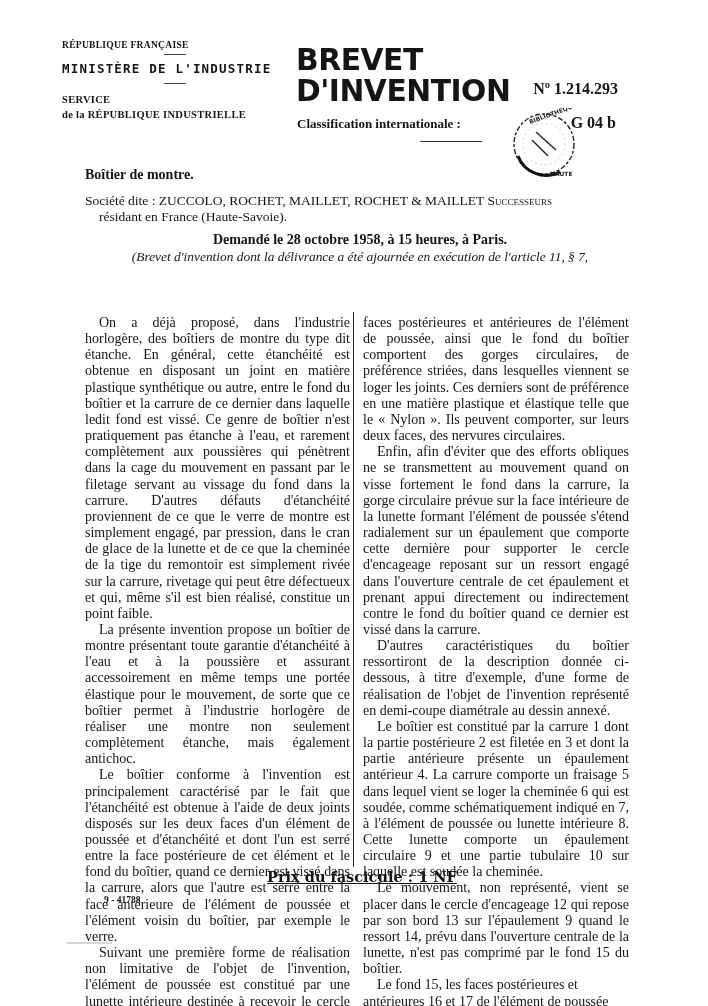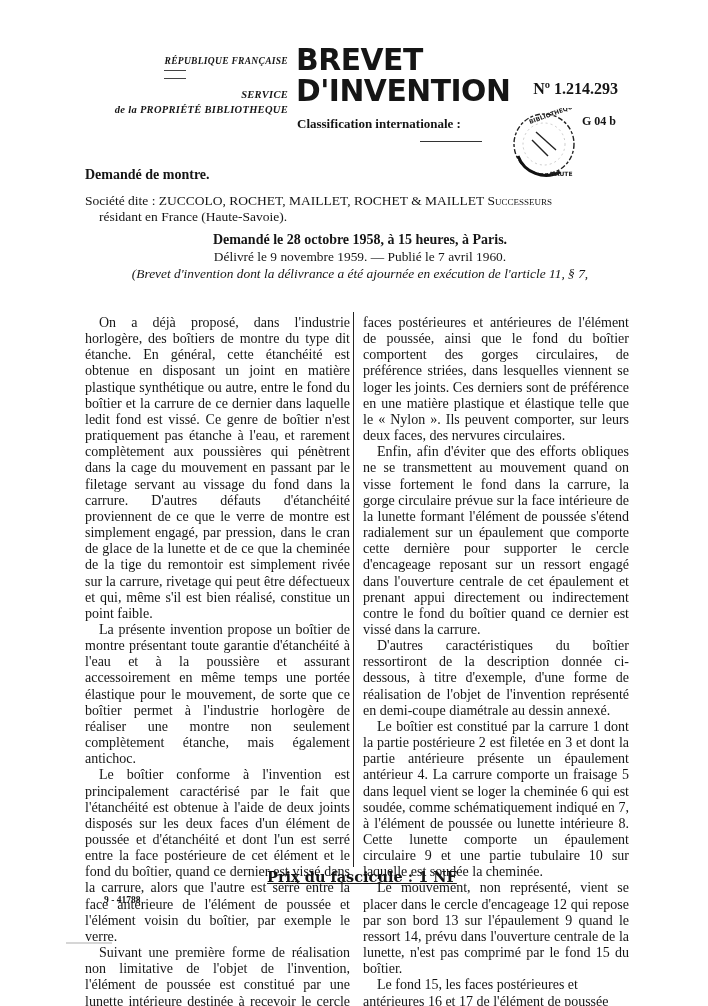--- a/index.html
+++ b/index.html
@@ -1,30 +1,30 @@
 <!DOCTYPE html>
 <html><head>
 <meta charset="utf-8">
 <style>
   html, body { margin:0; padding:0; background:#ffffff; }
   body { width:708px; height:1006px; position:relative; overflow:hidden; color:#151515;
          font-family:"Liberation Serif","DejaVu Serif",serif; }
   .abs { position:absolute; }
-  .hdr-left { left:62px; width:226px; top:56px; text-align:right;font-style:italic; }
+  .hdr-left { left:62px; width:226px; top:40px; text-align:left; }
   .rep { font-size:9.5px; font-weight:bold; letter-spacing:0.3px; }
   .dash { width:22px; height:1px; background:#444; margin:4px auto 6px; }
   .min { font-size:12.5px; font-weight:bold; letter-spacing:1.2px; font-family:"DejaVu Sans Mono","Liberation Mono",monospace; }
   .serv { font-size:10.5px; font-weight:bold; margin-top:10px; letter-spacing:0.3px; }
   .prop { font-size:10.5px; font-weight:bold; margin-top:4px; letter-spacing:0.3px; }
   .brevet { left:296px; top:44px; width:320px; font-family:"DejaVu Sans","Liberation Sans",sans-serif;
             font-weight:bold; font-size:31px; letter-spacing:-0.5px; line-height:1; transform:scaleX(0.96); transform-origin:left; }
   .numero { right:90px; top:80px; font-size:16px; font-weight:bold; }
   .classif { left:297px; top:116px; font-size:13px; font-weight:bold; }
   .classif-line { left:420px; top:141px; width:62px; height:1px; background:#333; }
-  .classcode { right:92px; top:114px; font-size:12px; font-weight:bold; }
+  .classcode { right:92px; top:114px; font-size:16px; font-weight:bold; }
   .stamp { left:510px; top:108px; width:70px; height:74px; }
   .title { left:85px; top:167px; font-size:14px; font-weight:bold; }
   .societe { left:85px; top:193px; width:560px; font-size:13.5px; line-height:16px; }
   .societe .indent { padding-left:14px; display:block; }
   .sc { font-variant:small-caps; }
   .dates { left:80px; top:231px; width:560px; text-align:center; font-size:13.4px; line-height:17px; }
   .dates .b { font-weight:bold; font-size:14px; }
   .dates .i { font-style:italic; }
   .col { top:315px; width:265px; font-size:14px; line-height:16.15px; text-align:justify; }
   .col p { margin:0; text-indent:14px; }
@@ -35,52 +35,52 @@
   .foot-num { left:104px; top:867px; font-size:9.5px; font-weight:bold;margin-top:28px; }
   .prix { left:267px; top:868px; font-size:14.5px; font-weight:bold; font-family:"DejaVu Serif","Liberation Serif",serif;text-decoration:underline; }
   .scanline { left:66px; top:942px; width:46px; height:2px; background:#d6d6d6; }
 </style>
 </head>
 <body>
 
 <div class="abs hdr-left">
   <div class="rep">RÉPUBLIQUE FRANÇAISE</div>
   <div class="dash"></div>
+  <div class="min">MINISTÈRE  DE  L'INDUSTRIE</div>
   <div class="dash" style="margin-top:7px"></div>
   <div class="serv">SERVICE</div>
-  <div class="prop">de la PROPRIÉTÉ BIBLIOTHEQUE</div>
+  <div class="prop">de la RÉPUBLIQUE INDUSTRIELLE</div>
 </div>
 
 <div class="abs brevet">BREVET D'INVENTION</div>
 <div class="abs numero">Nº 1.214.293</div>
 <div class="abs classif">Classification internationale :</div>
 <div class="abs classif-line"></div>
 
 <div class="abs stamp">
   <svg width="70" height="74" viewBox="0 0 70 74">
     <circle cx="34" cy="36" r="30" fill="none" stroke="#222" stroke-width="1.4" stroke-dasharray="5 2 3 2"></circle>
     <path d="M8 48 A30 30 0 0 0 50 64" fill="none" stroke="#111" stroke-width="3"></path>
     <circle cx="34" cy="36" r="21" fill="none" stroke="#aaa" stroke-width="0.6" stroke-dasharray="2 3"></circle>
     <line x1="26" y1="24" x2="46" y2="42" stroke="#222" stroke-width="1.4"></line>
     <line x1="22" y1="32" x2="38" y2="48" stroke="#222" stroke-width="1.4"></line>
     <text x="20" y="16" font-size="6" font-weight="bold" fill="#222" font-family="DejaVu Sans, sans-serif" transform="rotate(-20 20 16)">BIBLIOTHEQUE DE</text>
     <text x="40" y="68" font-size="6" font-weight="bold" fill="#222" font-family="DejaVu Sans, sans-serif">HAUTE</text>
   </svg>
 </div>
 <div class="abs classcode" style="font-style:normal;">G 04 b</div>
 
-<div class="abs title">Demandé de montre.</div>
+<div class="abs title">Boîtier de montre.</div>
 <div class="abs societe">
   <span>Société  dite :  ZUCCOLO,  ROCHET,  MAILLET,  ROCHET  &amp;  MAILLET </span><span class="sc">Successeurs</span>
   <span class="indent">résidant en France (Haute-Savoie).</span>
 </div>
 
 <div class="abs dates">
   <div class="b">Demandé le 28 octobre 1958, à 15 heures, à Paris.</div>
-  <div>Délivré le 9 novembre 1959. — Publié le 7 avril 1960.</div>
   <div class="i">(Brevet d'invention dont la délivrance a été ajournée en exécution de l'article 11, § 7,</div>
 </div>
 
 <div class="abs col colL">
   <p>On a déjà proposé, dans l'industrie horlogère, des boîtiers de montre du type dit étanche. En général, cette étanchéité est obtenue en disposant un joint en matière plastique synthétique ou autre, entre le fond du boîtier et la carrure de ce dernier dans laquelle ledit fond est vissé. Ce genre de boîtier n'est pratiquement pas étanche à l'eau, et rarement complètement aux poussières qui pénètrent dans la cage du mouvement en passant par le filetage servant au vissage du fond dans la carrure. D'autres défauts d'étanchéité proviennent de ce que le verre de montre est simplement engagé, par pression, dans le cran de glace de la lunette et de ce que la cheminée de la tige du remontoir est simplement rivée sur la carrure, rivetage qui peut être défectueux et qui, même s'il est bien réalisé, constitue un point faible.</p>
   <p>La présente invention propose un boîtier de montre présentant toute garantie d'étanchéité à l'eau et à la poussière et assurant accessoirement en même temps une portée élastique pour le mouvement, de sorte que ce boîtier permet à l'industrie horlogère de réaliser une montre non seulement complètement étanche, mais également antichoc.</p>
   <p>Le boîtier conforme à l'invention est principalement caractérisé par le fait que l'étanchéité est obtenue à l'aide de deux joints disposés sur les deux faces d'un élément de poussée et d'étanchéité et dont l'un est serré entre la face postérieure de cet élément et le fond du boîtier, quand ce dernier est vissé dans la carrure, alors que l'autre est serré entre la face antérieure de l'élément de poussée et l'élément voisin du boîtier, par exemple le verre.</p>
   <p>Suivant une première forme de réalisation non limitative de l'objet de l'invention, l'élément de poussée est constitué par une lunette intérieure destinée à recevoir le cercle d'encageage, et la cheminée qui y est soudée, par le passage de la tige du remontoir du mouvement.</p>
   <p style="text-align:left">Pour assurer une bonne tenue des joints, les</p>
 </div>

